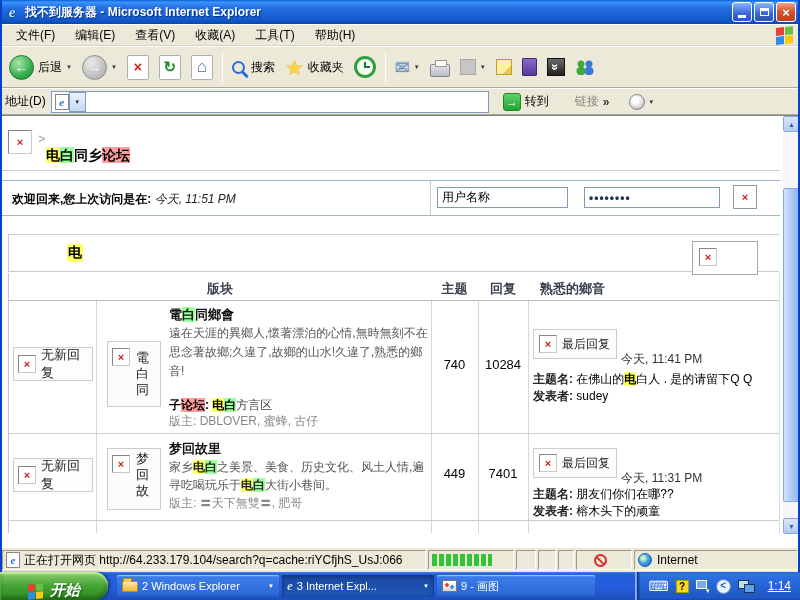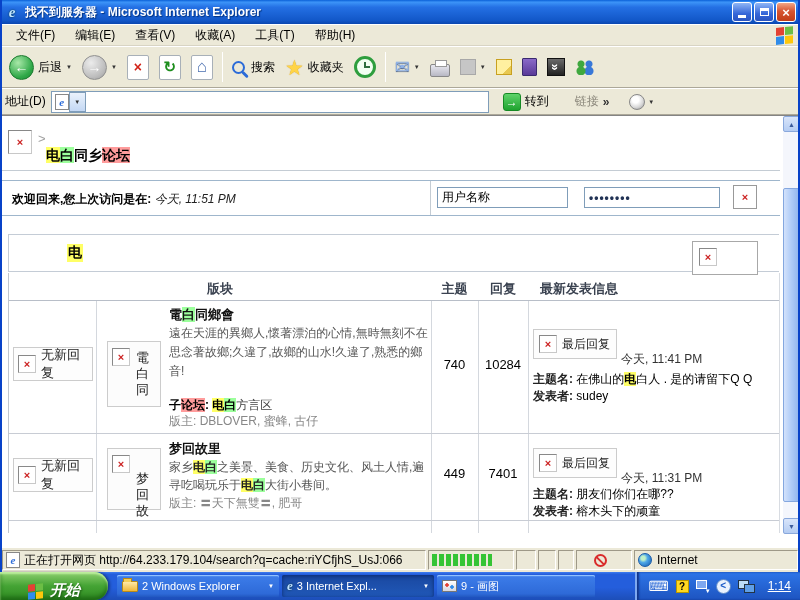--- a/index.html
+++ b/index.html
@@ -320,21 +320,21 @@
       <span class="bimg">
           <span>×</span>
         </span>
     </div>
 
     <div class="ftable">
       <div class="thead">
         <span class="abs cellc" style="left:0;top:7px;width:422px">版块</span>
         <span class="abs cellc" style="left:422px;top:7px;width:47px">主题</span>
         <span class="abs cellc" style="left:469px;top:7px;width:50px">回复</span>
-        <span class="abs" style="left:531px;top:7px">最新发表信息</span>
+        <span class="abs" style="left:531px;top:7px">熟悉的鄉音</span>
       </div>
 
       <div class="frow" style="height:133px">
         <span class="vline" style="left:87px"></span>
           <span class="vline" style="left:422px"></span>
           <span class="vline" style="left:469px"></span>
           <span class="vline" style="left:519px"></span>
         <div class="statusbox" style="left:4px;top:46px">
           <span class="bimg">
               <span>×</span>
@@ -372,21 +372,21 @@
         <div class="statusbox" style="left:4px;top:24px">
           <span class="bimg">
               <span>×</span>
             </span>
           <span>无新回复</span>
         </div>
         <div class="iconbox" style="left:98px;top:14px;height:62px">
           <span class="bimg abs" style="left:4px;top:6px">
               <span>×</span>
             </span>
-          <span class="vtext" style="top:22px">梦回故</span>
+          <span class="vtext" style="top:2px">梦回故</span>
         </div>
         <div class="abs ftitle" style="left:160px;top:6px">梦回故里</div>
         <div class="abs fdesc" style="left:160px;top:24px;width:262px;line-height:18px"><span>家乡</span><span class="hy" style="font-weight:bold;color:#222">电</span><span class="hg" style="font-weight:bold;color:#222">白</span><span>之美景、美食、历史文化、风土人情,遍寻吃喝玩乐于</span><span class="hy" style="font-weight:bold;color:#222">电</span><span class="hg" style="font-weight:bold;color:#222">白</span><span>大街小巷间。</span></div>
         <div class="abs fmods" style="left:160px;top:61px">版主: 〓天下無雙〓, 肥哥</div>
         <div class="abs cellc" style="left:422px;top:32px;width:47px;font-size:13px">449</div>
         <div class="abs cellc" style="left:469px;top:32px;width:50px;font-size:13px">7401</div>
         <div class="lastbox" style="left:524px;top:14px">
           <span class="bimg">
               <span>×</span>
             </span>

